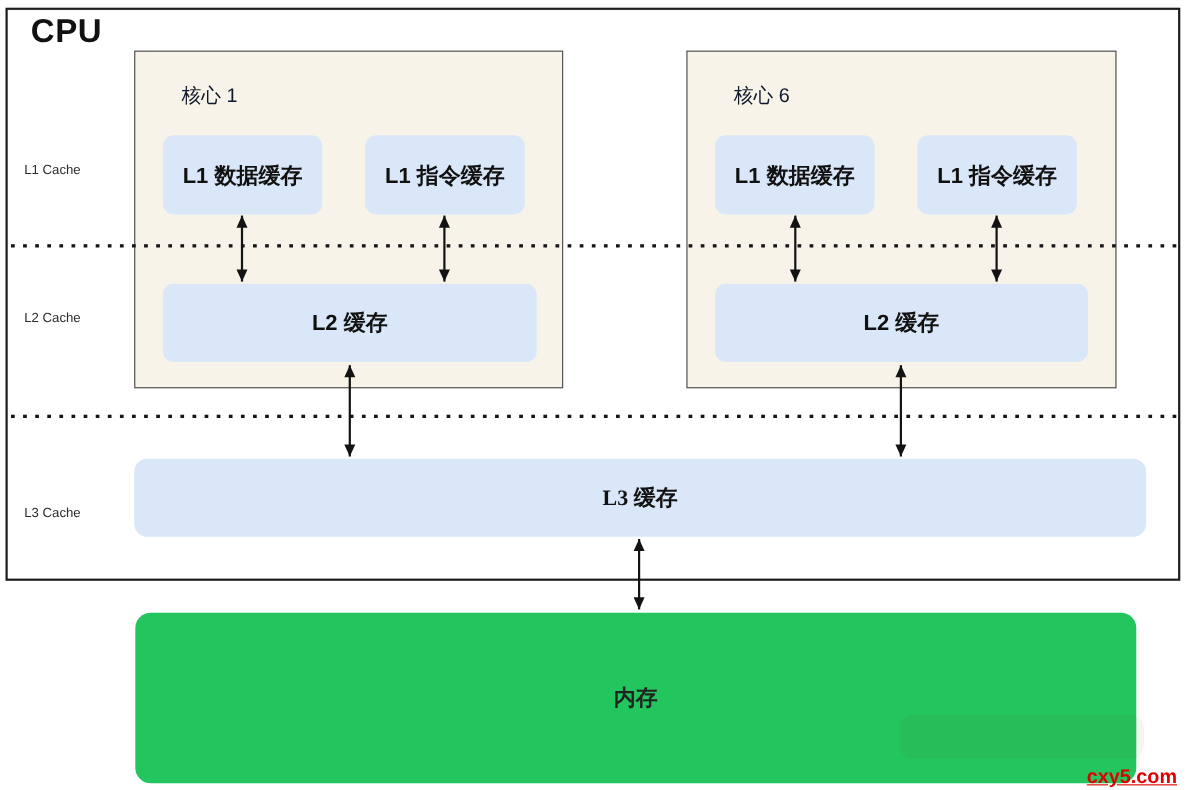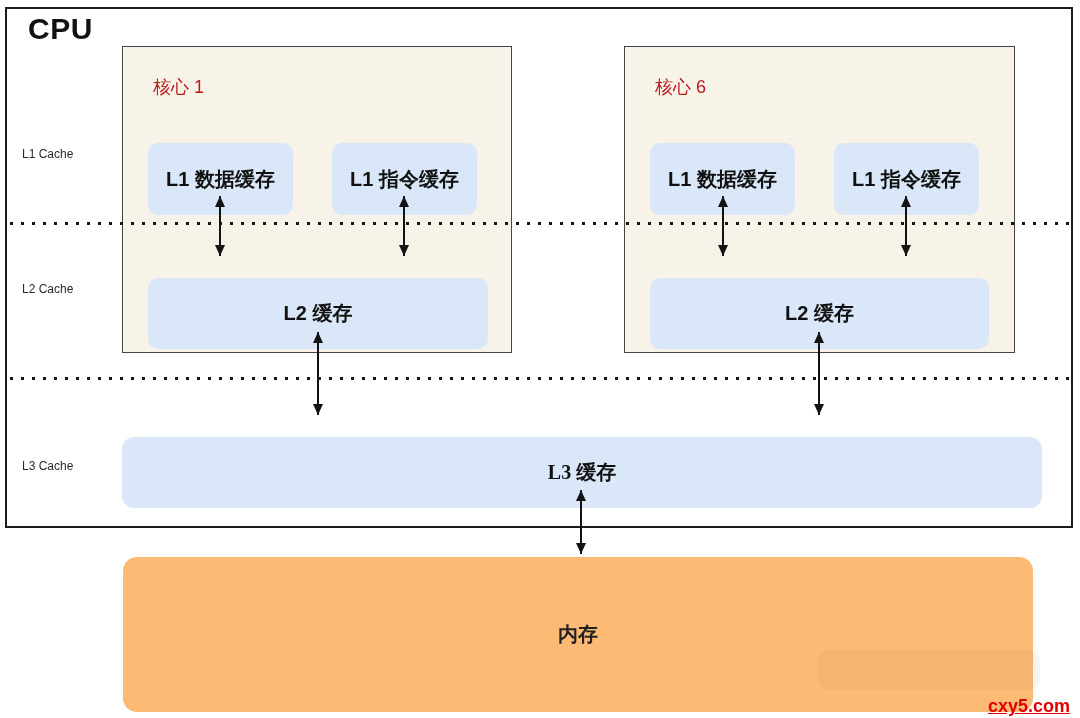--- a/index.html
+++ b/index.html
@@ -12,38 +12,38 @@
   .cpu-title{position:absolute;left:28px;top:12px;font-size:30px;font-weight:bold;color:#111;letter-spacing:.5px;}
   
   .row-label{position:absolute;left:22px;font-size:12px;color:#2b2b2b;white-space:nowrap;}
   .row-label.l1{top:147px;}
   .row-label.l2{top:282px;}
   .row-label.l3{top:441px;margin-top:18px;}
   
   .core{position:absolute;top:46px;height:307px;background:#f7f3e8;border:1.5px solid #454545;box-sizing:border-box;}
   .core.c1{left:122px;width:390px;}
   .core.c2{left:624px;width:391px;}
-  .core-name{position:absolute;left:30px;top:28px;font-size:18px;color:#b91c1c;}
+  .core-name{position:absolute;left:42px;top:28px;font-size:18px;color:#0f172a;}
   
   .cache{
     position:absolute;background:#d9e7f8;border-radius:10px;
     display:flex;align-items:center;justify-content:center;
-    font-size:20px;font-weight:bold;color:#111;margin-top:20px;
+    font-size:20px;font-weight:bold;color:#111;
   }
   .l1d1{left:148px;top:123px;width:145px;height:72px;}
   .l1i1{left:332px;top:123px;width:145px;height:72px;}
   .l2c1{left:148px;top:258px;width:340px;height:71px;}
   .l1d2{left:650px;top:123px;width:145px;height:72px;}
   .l1i2{left:834px;top:123px;width:145px;height:72px;}
   .l2c2{left:650px;top:258px;width:339px;height:71px;}
   .l3c {left:122px;top:417px;width:920px;height:71px;border-radius:12px;font-family:Liberation Serif, serif;}
   
   .memory{
     position:absolute;left:123px;top:557px;width:910px;height:155px;
-    background:#fdba74;border-radius:14px;
+    background:#22c55e;border-radius:14px;
     display:flex;align-items:center;justify-content:center;
     font-size:20px;font-weight:bold;color:#222;
   }
   .smudge{position:absolute;left:818px;top:650px;width:222px;height:40px;background:rgba(120,80,30,0.06);border-radius:12px;}
   
   .dotline{
     position:absolute;left:10px;width:1060px;height:3px;
     background-image:linear-gradient(to right,#161616 3px,transparent 3px);
     background-size:11px 3px;background-repeat:repeat-x;
   }

